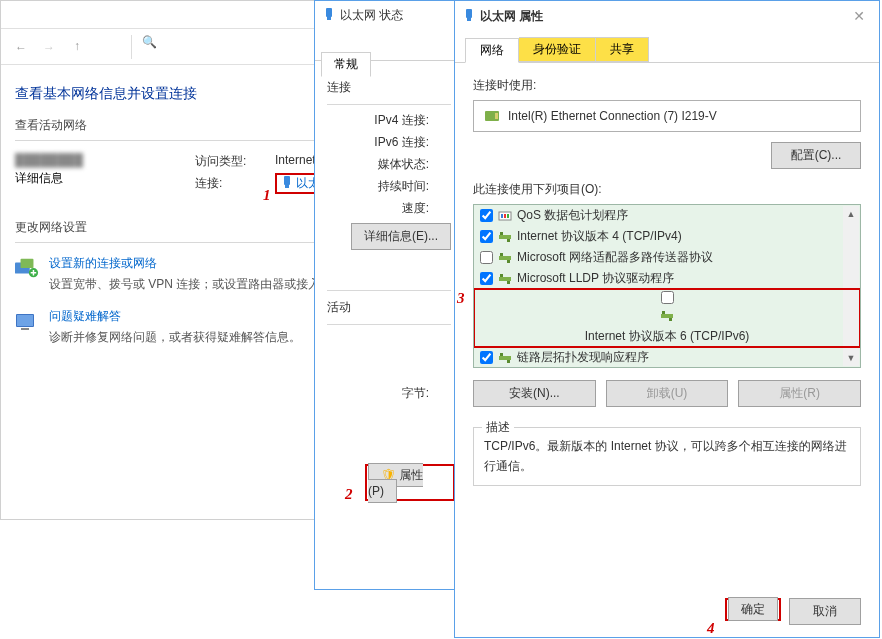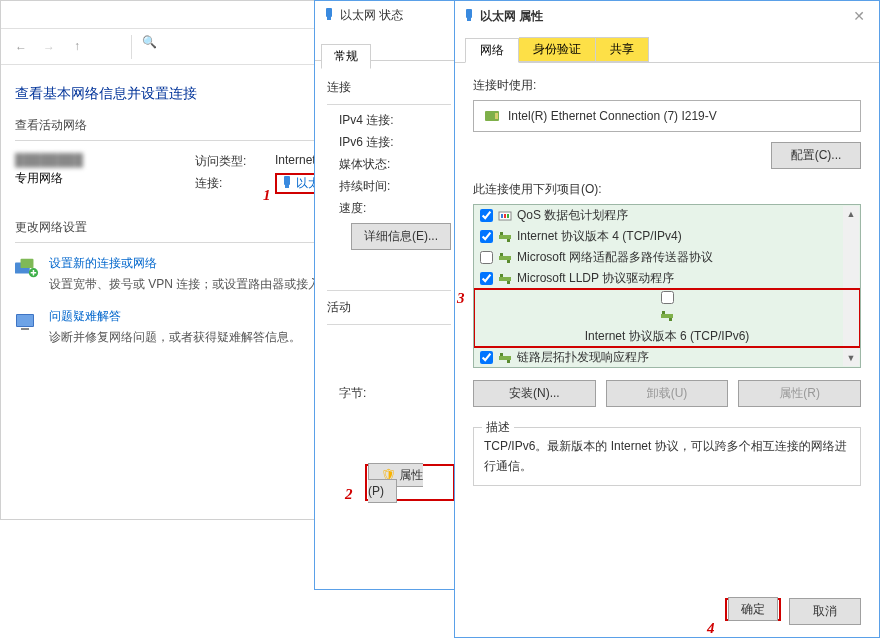--- a/index.html
+++ b/index.html
@@ -26,24 +26,24 @@
   .bg-linkblock { display: flex; gap: 10px; margin-bottom: 14px; }
   .bg-linkicon { width: 24px; height: 24px; margin-top: 2px; display: flex; align-items: center; justify-content: center; }
   .bg-linktitle { color: #0066cc; font-size: 12px; margin-bottom: 3px; }
   .bg-linkdesc { color: #555; font-size: 12px; line-height: 1.55; }
   
   
   .status-window { position: absolute; left: 314px; top: 0; width: 150px; height: 590px; border: 1px solid #5aa0e8; background: #fff; }
   .status-title { height: 28px; background: #fff; display: flex; align-items: center; padding: 0 8px; font-size: 12px; color: #333; }
   .net-icon { color: #3a8adf; margin-right: 5px; }
   .tab-strip { display: flex; border-bottom: 1px solid #d0d0d0; padding: 6px 6px 0; }
-  .tab { background: #fff; border: 1px solid #d0d0d0; border-bottom: 1px solid #fff; padding: 3px 12px; font-size: 12px; position: relative; top: 9px; }
+  .tab { background: #fff; border: 1px solid #d0d0d0; border-bottom: 1px solid #fff; padding: 3px 12px; font-size: 12px; position: relative; top: 17px; }
   .status-body { padding: 10px 8px; font-size: 12px; color: #333; }
   .s-hdr { margin: 8px 0 8px 4px; }
-  .s-row { display: flex; margin: 5px 0 5px 16px; }
+  .s-row { display: flex; margin: 5px 0 5px 16px; text-align: right; }
   .s-row .lbl { width: 90px; }
   .s-btn-row { display: flex; justify-content: flex-end; margin: 6px 4px; }
   .win-btn { background: #e1e1e1; border: 1px solid #a0a0a0; padding: 4px 12px; font-size: 12px; color: #333; min-width: 70px; text-align: center; }
   .win-btn.disabled { color: #999; }
   .s-divider { height: 1px; background: #d8d8d8; margin: 7px 4px; }
   .status-footer { position: absolute; bottom: 88px; left: 0; right: 0; padding: 0 8px 0 50px; }
   .s-btn-red { border: 2px solid #d00000; display: inline-block; padding: 1px; }
   .shield { color: #f9b300; margin-right: 3px; }
   
   
@@ -95,21 +95,21 @@
     <span class="bg-arrow">↑</span>
     <span class="bg-search">🔍</span>
   </div>
   <div class="bg-body">
     <div class="bg-heading">查看基本网络信息并设置连接</div>
     <div class="bg-section-title">查看活动网络</div>
     <div class="bg-divider"></div>
     <div style="display:flex; gap:30px; margin-bottom:22px;">
       <div style="width:150px;">
         <div class="bg-blur">████████</div>
-        <div style="margin-top:3px;">专用网络</div>
+        <div style="margin-top:3px;">详细信息</div>
       </div>
       <div>
         <div class="bg-net-row">
           <span class="lbl">访问类型:</span>
           <span class="val">Internet</span>
         </div>
         <div class="bg-net-row" style="align-items:center;">
           <span class="lbl">连接:</span>
           <span class="annot-wrap">
             <span class="bg-ethlink">

